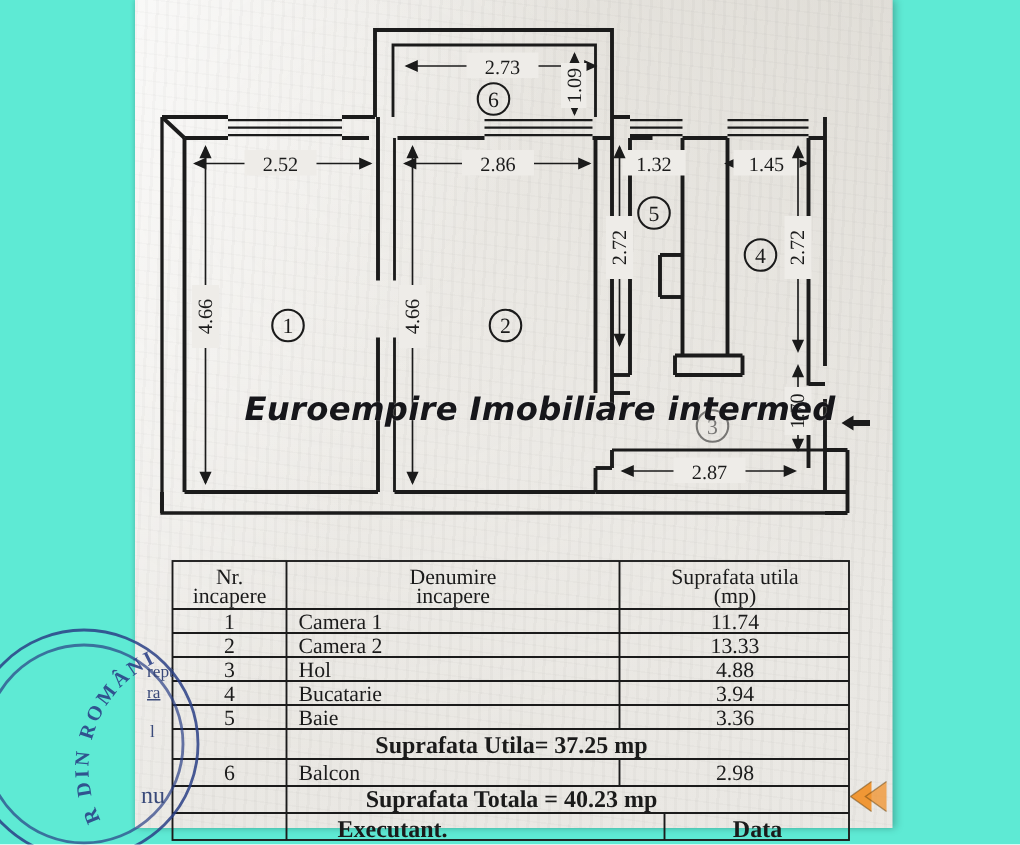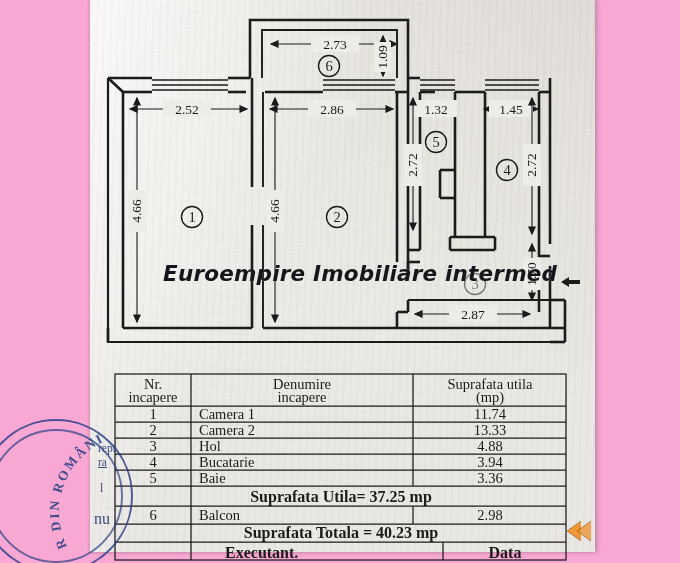--- a/index.html
+++ b/index.html
@@ -1,20 +1,20 @@
 <!DOCTYPE html>
 <html><head>
 <meta charset="utf-8">
 <style>
   html,body{margin:0;padding:0;background:#ffffff;}
   body{
     width:680px;height:563px;position:relative;overflow:hidden;
     font-family:"Liberation Serif", serif;
   }
-  #root{position:absolute;inset:0;background:#f9a8d4;}
+  #root{position:absolute;inset:0;background:#5eead4;}
 
   
   #paper{
     position:absolute;left:90px;top:0px;width:505px;height:552px;
     background:
       linear-gradient(115deg, rgba(255,255,255,.85) 0%, rgba(236,234,229,.0) 40%),
       linear-gradient(200deg, rgba(222,219,212,.55) 0%, rgba(245,244,240,.1) 55%),
       #eeece8;
     box-shadow:2px 0 5px rgba(0,0,0,.22), -1px 0 3px rgba(0,0,0,.10);
   }
@@ -386,21 +386,21 @@
       </defs>
       <circle cx="-2" cy="72" r="76" class="stampline" opacity=".85"></circle>
       <circle cx="-2" cy="72" r="66" class="stampline" opacity=".7" stroke-width="1.3"></circle>
       <text class="stamptxt" opacity=".88">
         <textPath href="#arcpath" startOffset="4%">R DIN ROMÂNI</textPath>
       </text>
     </svg>
     <div class="stampsm" style="left:40px;top:18px;">rept</div>
     <div class="stampsm" style="left:40px;top:32px;text-decoration:underline;">ra</div>
     <div class="stampsm" style="left:42px;top:58px;">l</div>
-    <div class="stampsm" style="left:36px;top:88px;font-size:16px;">nu</div>
+    <div class="stampsm" style="left:36px;top:100px;font-size:16px;">nu</div>
   </div>
 
   <svg id="rew" viewBox="0 0 34 26">
     <g fill="#f0922b">
       <path d="M20 3 L20 23 L6 13 Z" opacity=".95"></path>
       <path d="M30 3 L30 23 L16 13 Z" opacity=".75"></path>
     </g>
     <g stroke="#6a4510" stroke-width="1" fill="none" opacity=".5">
       <path d="M20 3 L6 13 L20 23"></path>
       <path d="M30 3 L16 13 L30 23"></path>

